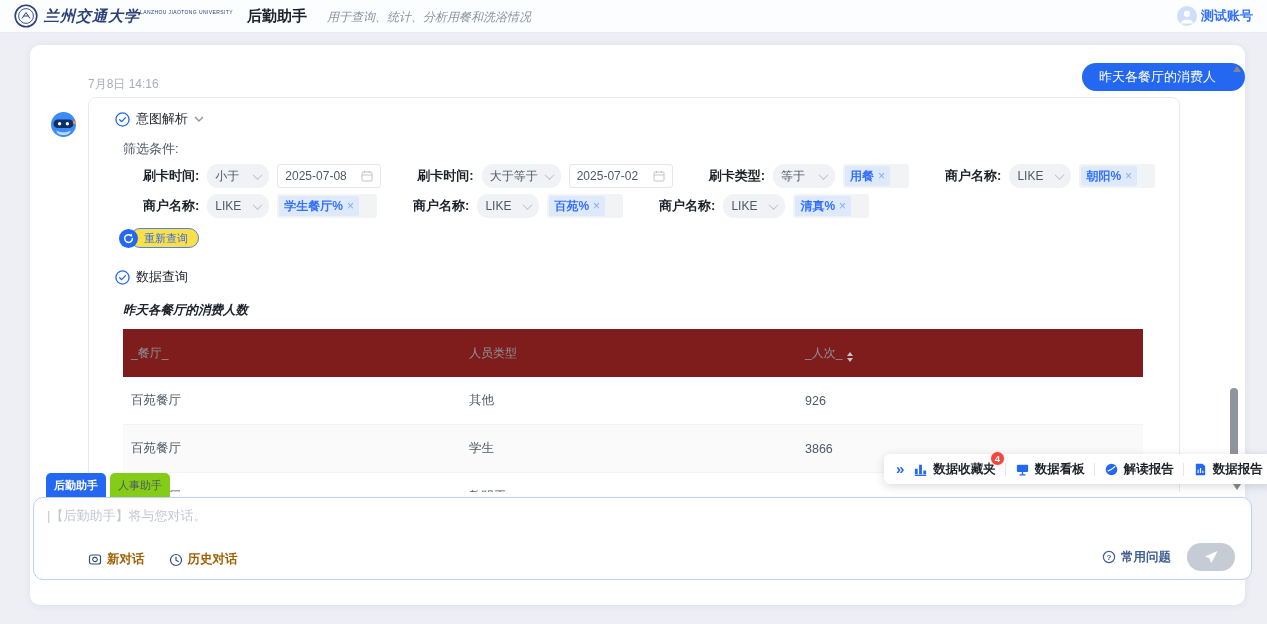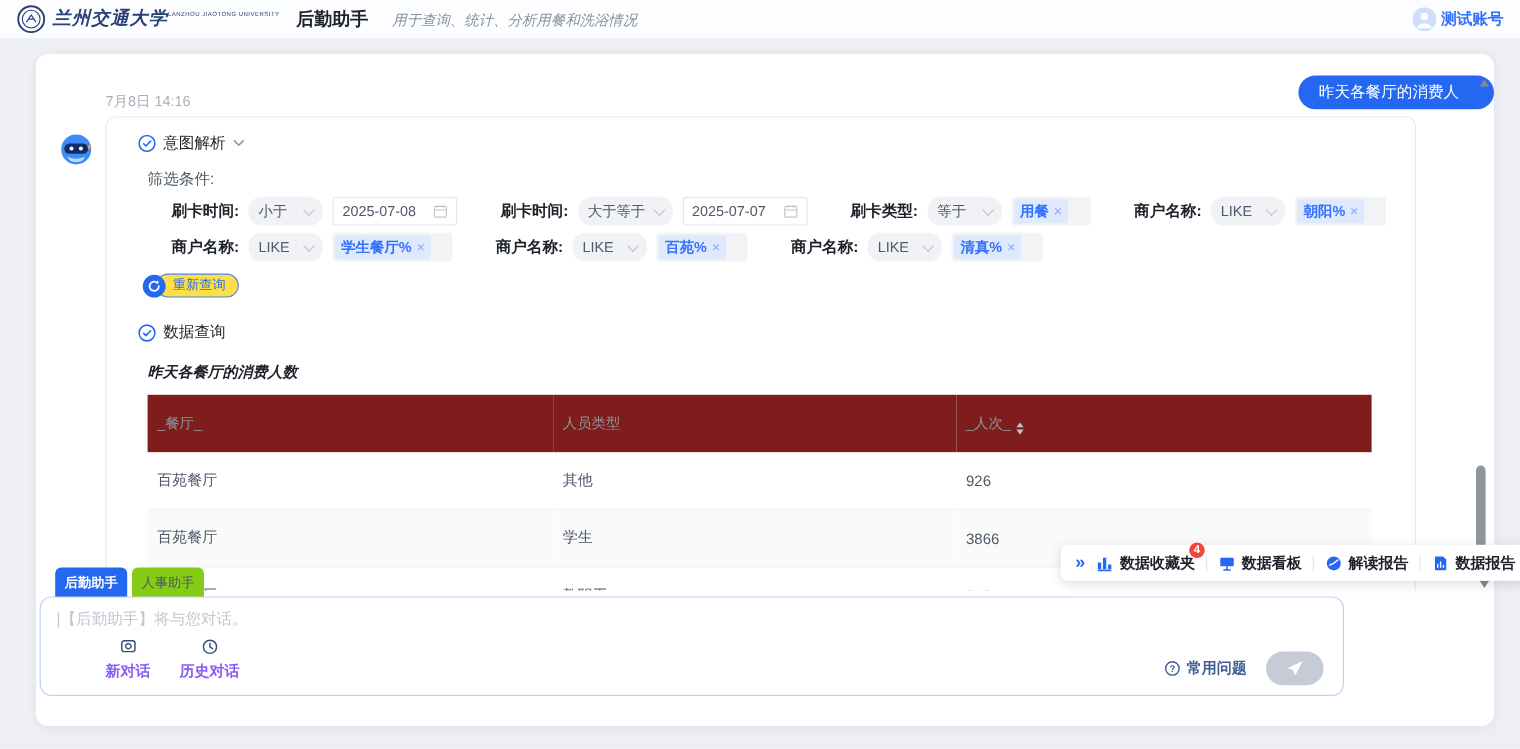--- a/index.html
+++ b/index.html
@@ -81,27 +81,27 @@
     color:#fff; font-size:9.5px; display:flex; align-items:center; justify-content:center; border:1px solid #fff; font-weight:bold; }
   .tb-div { width:1px; height:13px; background:#e5e6eb; }
 
   
   .tab { position:absolute; top:473px; width:60px; height:25px; font-size:11px; border-radius:5px 5px 0 0;
     display:flex; align-items:center; justify-content:center; z-index:5; cursor:pointer; }
   .tab-active { left:46px; background:#2468f2; color:#fff; font-weight:bold; }
   .tab-idle { left:110px; background:#84cc16; color:#4e5969; }
 
   
-  .input-box { position:absolute; left:33px; top:497px; width:1087px; height:83px; background:#fff;
+  .input-box { position:absolute; left:33px; top:497px; width:1219px; height:83px; background:#fff;
     border:1px solid #bed0f8; border-radius:10px; z-index:5; }
   .input-box textarea { position:absolute; left:13px; top:9px; width:1000px; height:38px; border:none; outline:none;
     resize:none; font-size:13px; color:#1d2129; font-family:inherit; background:transparent; }
   .input-box textarea::placeholder { color:#c2c7d0; }
   .ia-left { position:absolute; left:54px; bottom:11px; display:flex; gap:24px; }
-  .ia { display:flex; align-items:center; gap:5px; font-size:12.5px; color:#8b5cf6; font-weight:600; cursor:pointer;flex-direction:column; }
+  .ia { display:flex; align-items:center; gap:5px; font-size:12.5px; color:#a16207; font-weight:600; cursor:pointer; }
   .ia-right { position:absolute; right:16px; bottom:8px; display:flex; align-items:center; gap:16px; }
   .faq { display:flex; align-items:center; gap:5px; font-size:12.5px; color:#3f5f95; font-weight:600; cursor:pointer; }
   .send-btn { width:48px; height:28px; border-radius:15px; background:#c6ccd6; display:flex; align-items:center;
     justify-content:center; cursor:not-allowed; }
 
   svg { display:block; flex:none; }
 </style>
 </head>
 <body>
 
@@ -185,21 +185,21 @@
           </span>
         </div>
       </div>
       <div class="fgroup">
         <span class="flabel">刷卡时间:</span>
         <div class="sel">
           <span>大于等于</span>
             <i class="chev"></i>
         </div>
         <div class="date">
-          <span>2025-07-07</span>
+          <span>2025-07-02</span>
           <span>
             <svg width="12" height="12" viewBox="0 0 12 12">
                 <rect x="1" y="2" width="10" height="9" rx="1" fill="none" stroke="#c0c4cc"></rect>
                 <path d="M1 5h10M3.5 1v2M8.5 1v2" stroke="#c0c4cc" fill="none"></path>
               </svg>
           </span>
         </div>
       </div>
       <div class="fgroup">
         <span class="flabel">刷卡类型:</span>

